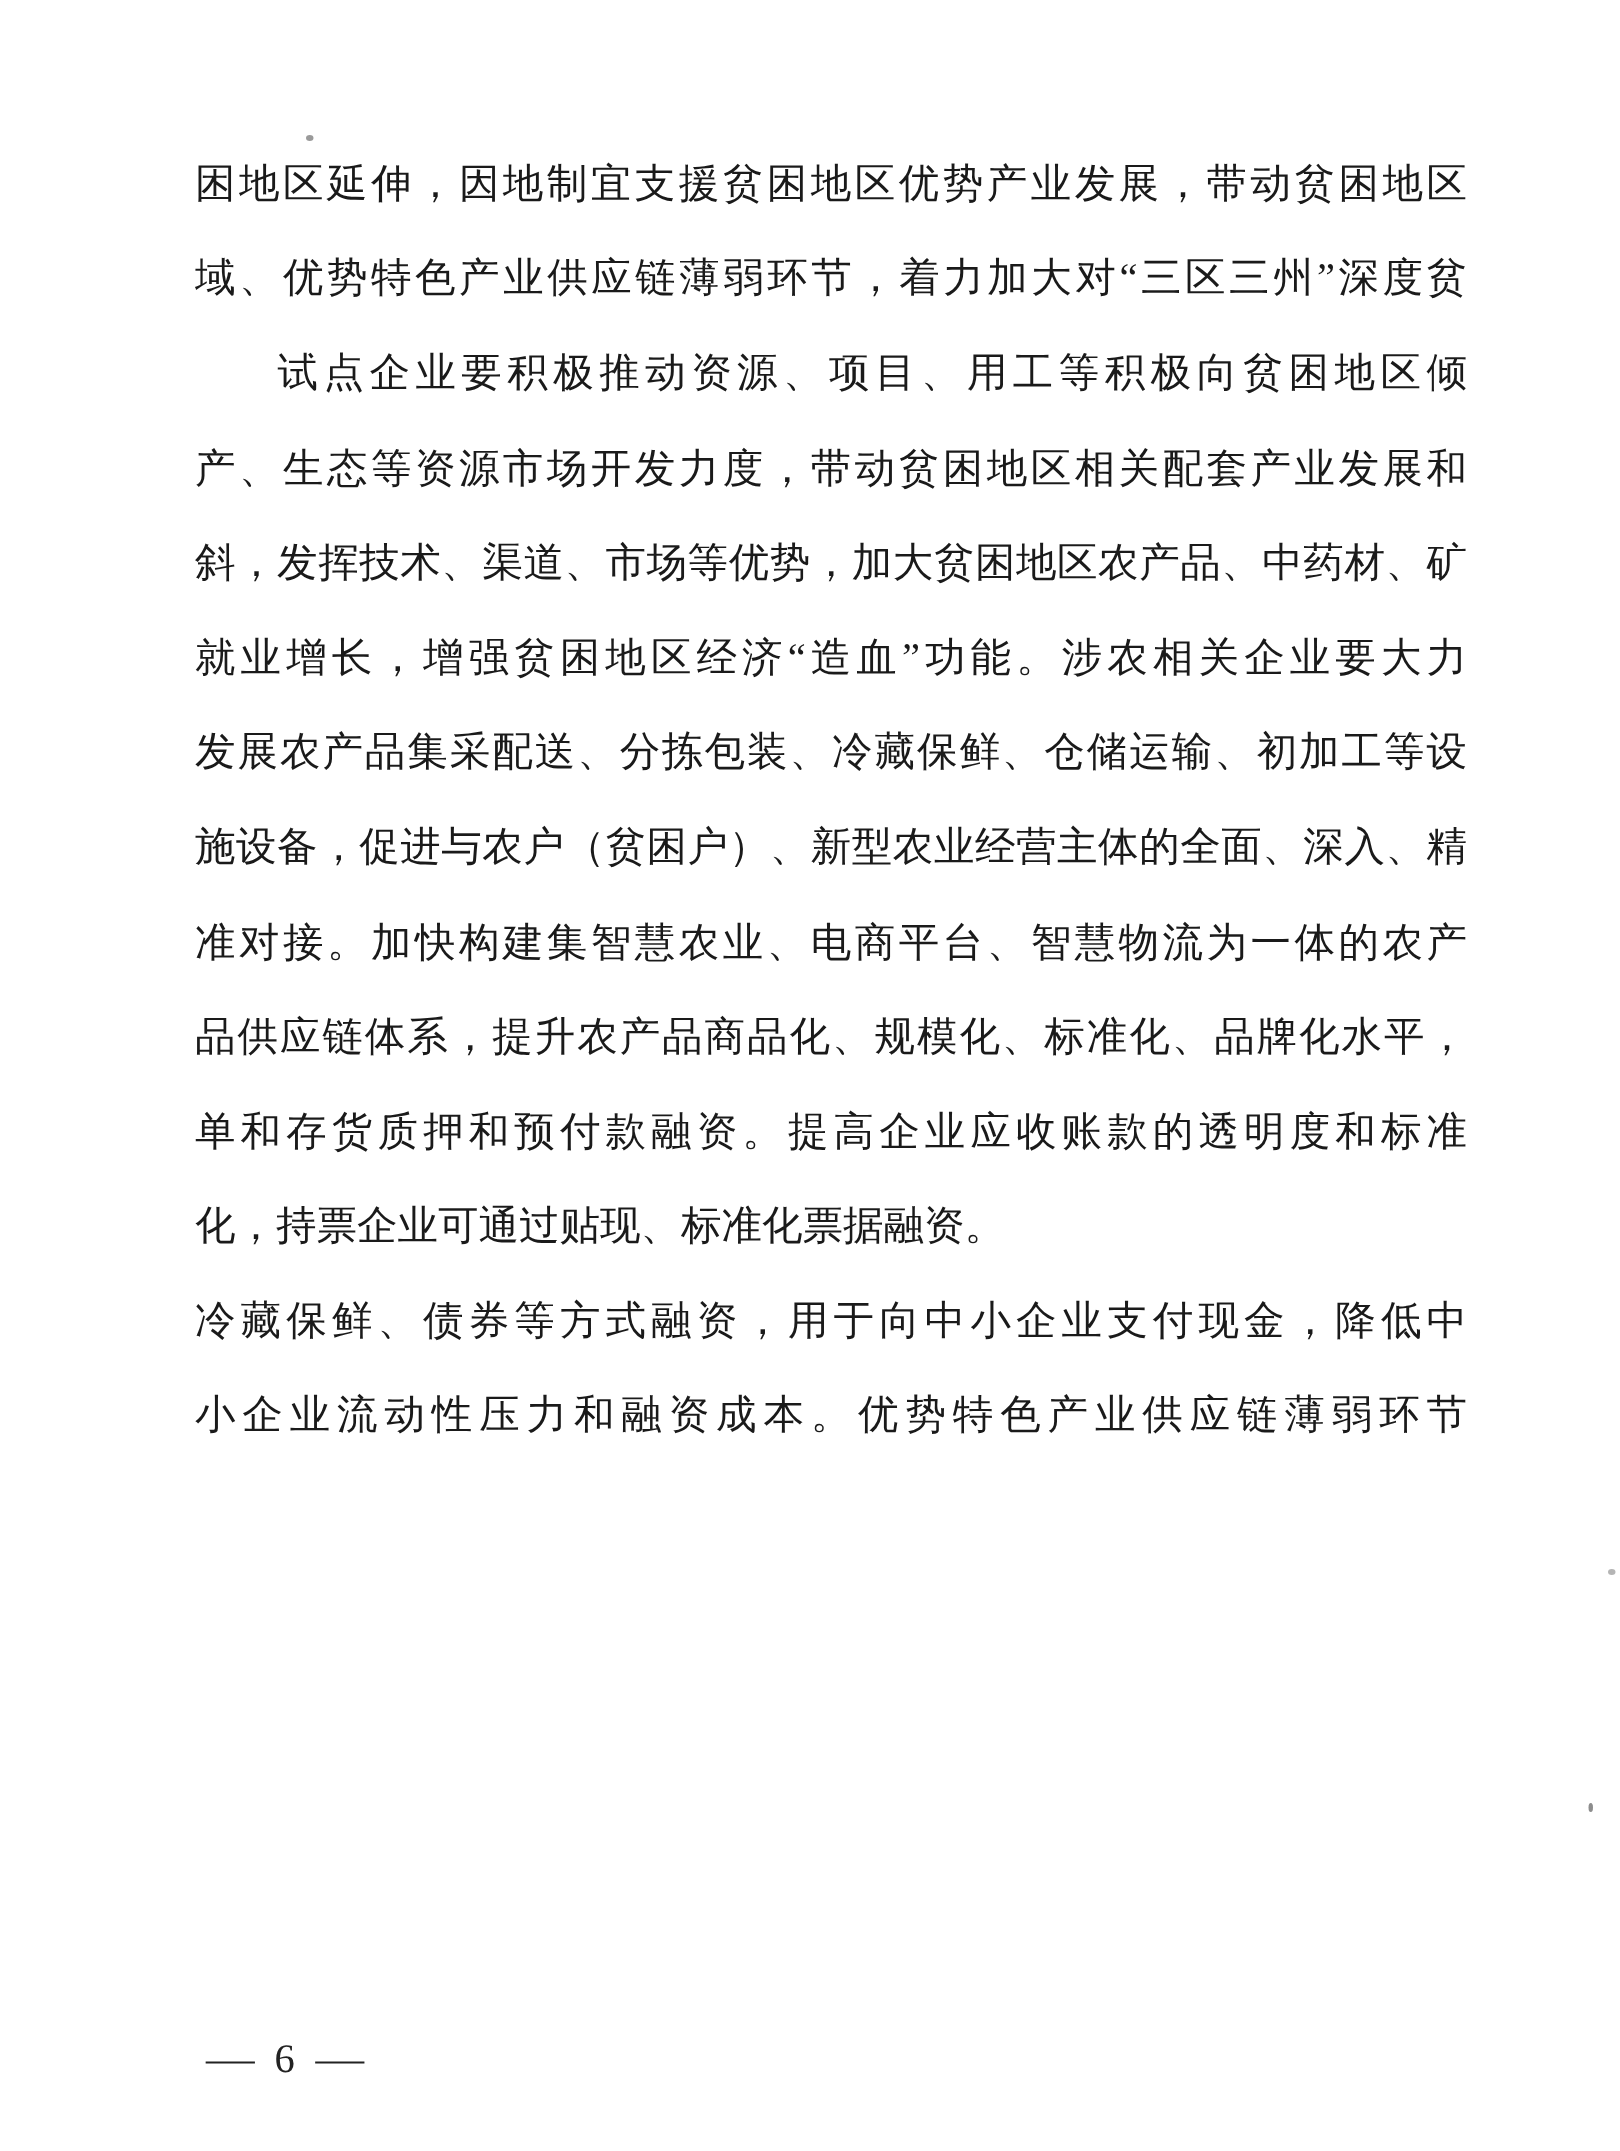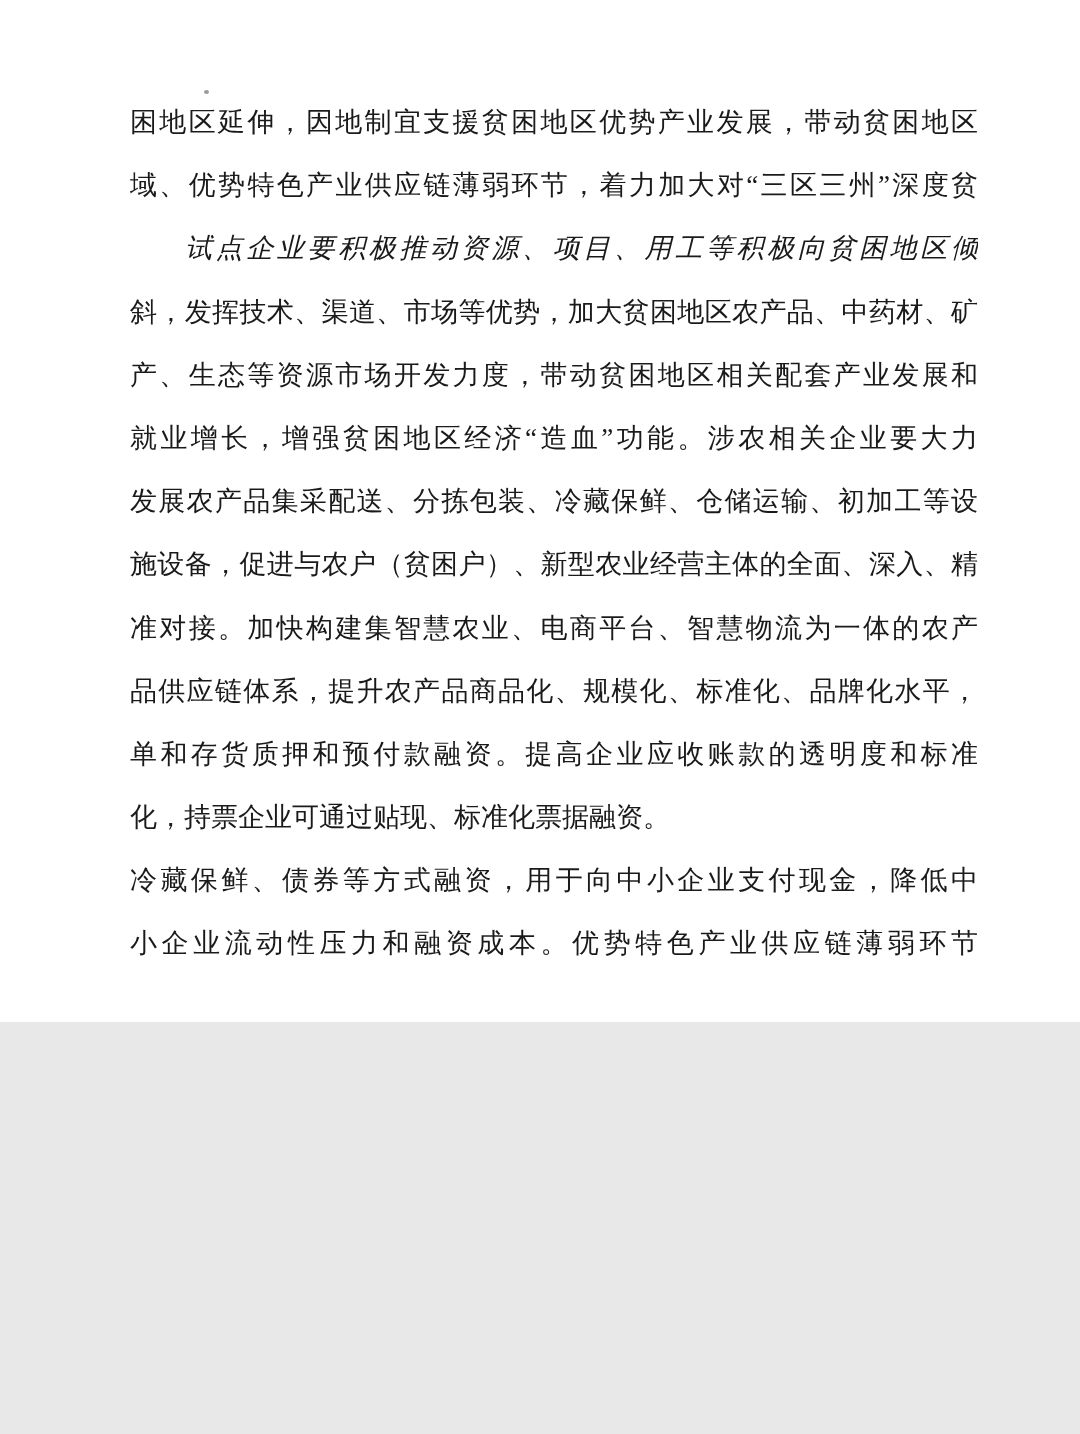--- a/index.html
+++ b/index.html
@@ -3,21 +3,21 @@
 <meta charset="utf-8">
 <style>
   html, body {
     margin: 0;
     padding: 0;
     background: #e8e8e8;
   }
   .page {
     position: relative;
     width: 1080px;
-    height: 1022px;
+    height: 1434px;
     background: #ffffff;
     overflow: hidden;
     font-family: "Liberation Serif", "DejaVu Serif", serif;
   }
   .doc-body {
     position: absolute;
     left: 130px;
     top: 91px;
     width: 848px;
   }
@@ -30,21 +30,20 @@
     text-align-last: justify;
     text-justify: inter-character;
     overflow: hidden;
     white-space: nowrap;
   }
   .line.nostretch {
     text-align-last: left;
   }
   .line.indent {
     text-indent: 55px;
-    font-style: italic;
   }
   .line.bold {
     font-weight: bold;
   }
   .footer {
     position: absolute;
     left: 140px;
     top: 1352px;
     height: 40px;
     display: flex;
@@ -70,22 +69,22 @@
 </head>
 <body>
 
 <div class="page">
 
   <div class="doc-body">
 
   <div class="line">困地区延伸，因地制宜支援贫困地区优势产业发展，带动贫困地区</div>
       <div class="line">域、优势特色产业供应链薄弱环节，着力加大对“三区三州”深度贫</div>
       <div class="line indent">试点企业要积极推动资源、项目、用工等积极向贫困地区倾</div>
+      <div class="line">产、生态等资源市场开发力度，带动贫困地区相关配套产业发展和</div>
       <div class="line">斜，发挥技术、渠道、市场等优势，加大贫困地区农产品、中药材、矿</div>
-      <div class="line">产、生态等资源市场开发力度，带动贫困地区相关配套产业发展和</div>
       <div class="line">就业增长，增强贫困地区经济“造血”功能。涉农相关企业要大力</div>
       <div class="line">发展农产品集采配送、分拣包装、冷藏保鲜、仓储运输、初加工等设</div>
       <div class="line">施设备，促进与农户（贫困户）、新型农业经营主体的全面、深入、精</div>
       <div class="line">准对接。加快构建集智慧农业、电商平台、智慧物流为一体的农产</div>
       <div class="line">品供应链体系，提升农产品商品化、规模化、标准化、品牌化水平，</div>
       <div class="line">单和存货质押和预付款融资。提高企业应收账款的透明度和标准</div>
       <div class="line nostretch">化，持票企业可通过贴现、标准化票据融资。</div>
       <div class="line">冷藏保鲜、债券等方式融资，用于向中小企业支付现金，降低中</div>
       <div class="line">小企业流动性压力和融资成本。优势特色产业供应链薄弱环节</div>
     </div>

